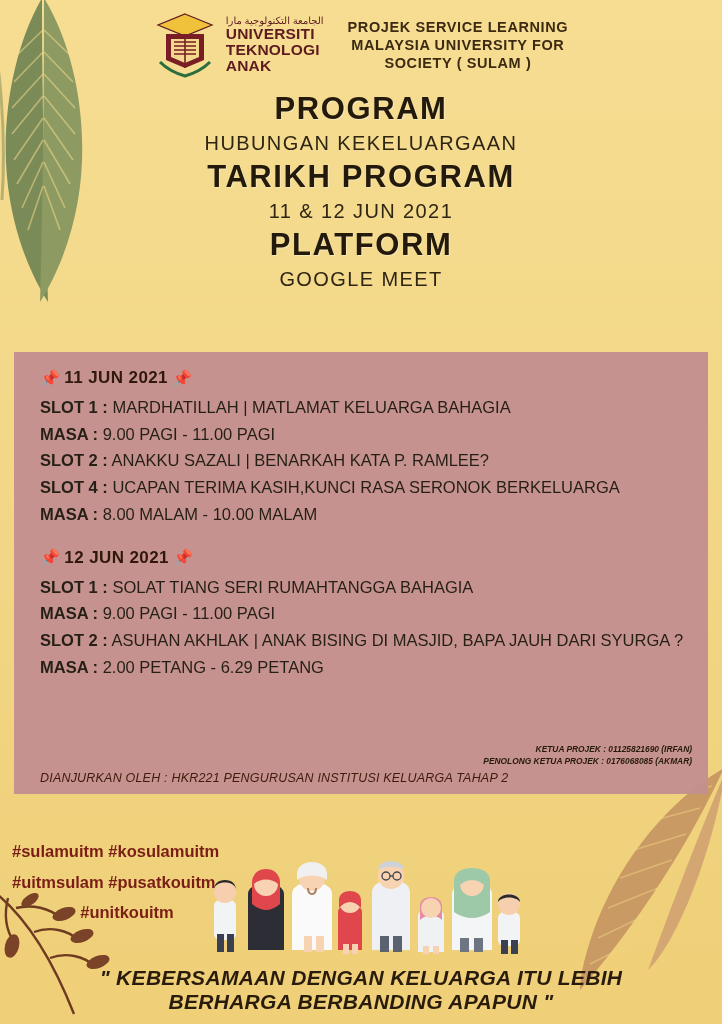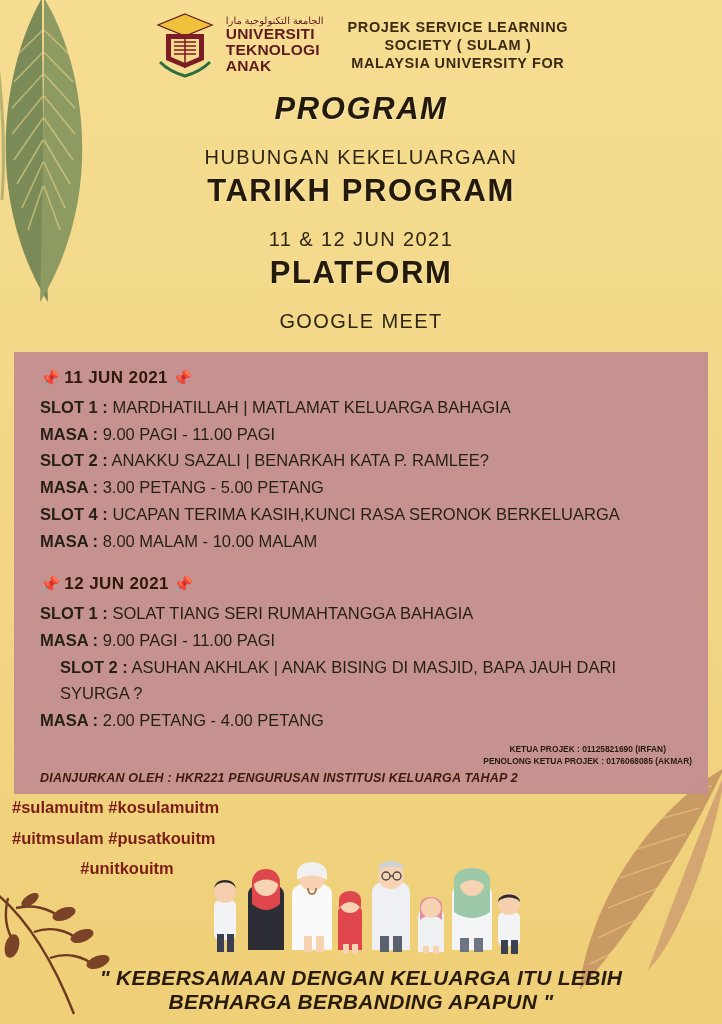--- a/index.html
+++ b/index.html
@@ -59,60 +59,60 @@
 
   .h-big {
     font-size: 31px; font-weight: bold; letter-spacing: 1.6px;
     color: #231a0c;
     text-shadow: 1px 1px 0 rgba(255,255,255,.35);
   }
   .h-sub {
     font-size: 20px; letter-spacing: 1.4px; color: #2f2513; font-weight: 500;
   }
   .mt8 { margin-top: 4px; }
-  .mt4 { margin-top: 19px; }
-  .mt14 { margin-top: 13px; font-style: italic; }
+  .mt4 { margin-top: 5px; }
+  .mt14 { margin-top: 13px; }
 
   
   .panel {
     position: absolute;
     left: 14px; top: 352px; width: 694px; height: 442px;
     background: #c49090;
     opacity: .97;
   }
   .panel-inner { padding: 16px 22px 8px 26px; }
   .day-head {
     display: flex; align-items: center; gap: 4px;
     font-size: 17px; font-weight: bold; color: #2a1206; letter-spacing: .4px;
     margin-bottom: 6px;
   }
   .pin { font-size: 16px; }
   .row {
     font-size: 16.5px; color: #1f1a12; line-height: 1.62;
     white-space: nowrap;
   }
   .row .k { font-weight: bold; }
-  .row.wrap { white-space: normal; margin-left: 20px; }
+  .row.wrap { white-space: normal; }
   .gap { height: 20px; }
   .indent { padding-left: 0px; }
 
   .organiser {
     position: absolute; left: 26px; bottom: 9px;
-    font-size: 12.5px; font-weight: bold; font-style: italic;
+    font-size: 12.5px; font-weight: normal; font-style: italic;
     color: #3a1608; letter-spacing: .2px;
   }
   .contacts {
     position: absolute; right: 16px; bottom: 26px;
-    text-align: center;
-    font-size: 8.4px; font-weight: bold; color: #201508; line-height: 1.5;
+    text-align: right;
+    font-size: 8.4px; font-weight: bold; color: #201508; line-height: 1.5; font-style: italic;
   }
 
   
   .hashtags {
-    position: absolute; left: 12px; top: 792px; width: 230px;
+    position: absolute; left: 12px; top: 836px; width: 230px;
     font-size: 16.5px; font-weight: bold; color: #7a1d17; line-height: 1.85;
   }
   .hashtags .c { text-align: center; }
 
   .family {
     position: absolute; left: 196px; top: 808px; width: 340px; height: 148px;
   }
 
   .quote {
     position: absolute; left: 0; right: 0; bottom: 10px;
@@ -196,22 +196,22 @@
         <path d="M6 50 C14 58 24 62 31 64 C38 62 48 58 56 50" stroke="#2a6e3f" stroke-width="3" fill="none"></path>
       </svg>
       <div class="uitm-text">
         <div class="uitm-arabic">الجامعة التكنولوجية مارا</div>
         <div class="uitm-name">UNIVERSITI</div>
         <div class="uitm-name">TEKNOLOGI</div>
         <div class="uitm-name">ANAK</div>
       </div>
       <div class="org-title">
         <div>PROJEK SERVICE LEARNING</div>
+        <div>MALAYSIA UNIVERSITY FOR</div>
         <div>SOCIETY ( SULAM )</div>
-        <div>MALAYSIA UNIVERSITY FOR</div>
       </div>
     </div>
 
     <div class="h-big mt14">PROGRAM</div>
     <div class="h-sub mt4">HUBUNGAN KEKELUARGAAN</div>
 
     <div class="h-big mt8">TARIKH PROGRAM</div>
     <div class="h-sub mt4">11 &amp; 12 JUN 2021</div>
 
     <div class="h-big mt8">PLATFORM</div>
@@ -233,24 +233,20 @@
       </div>
       <div class="row">
         <span class="k">MASA :</span>
         <span>9.00 PAGI - 11.00 PAGI</span>
       </div>
       <div class="row">
         <span class="k">SLOT 2 :</span>
         <span>ANAKKU SAZALI | BENARKAH KATA P. RAMLEE?</span>
       </div>
       <div class="row">
-        <span class="k">MASA :</span>
-        <span>3.00 PETANG - 5.00 PETANG</span>
-      </div>
-      <div class="row">
         <span class="k">SLOT 4 :</span>
         <span>UCAPAN TERIMA KASIH,KUNCI RASA SERONOK BERKELUARGA</span>
       </div>
       <div class="row">
         <span class="k">MASA :</span>
         <span>8.00 MALAM - 10.00 MALAM</span>
       </div>
 
       <div class="gap"></div>
 
@@ -267,21 +263,21 @@
       <div class="row">
         <span class="k">MASA :</span>
         <span>9.00 PAGI - 11.00 PAGI</span>
       </div>
       <div class="row wrap">
         <span class="k">SLOT 2 :</span>
         <span>ASUHAN AKHLAK | ANAK BISING DI MASJID,  BAPA JAUH DARI SYURGA ?</span>
       </div>
       <div class="row indent">
         <span class="k">MASA :</span>
-        <span>2.00 PETANG - 4.00 PETANG</span>
+        <span>2.00 PETANG - 6.29 PETANG</span>
       </div>
     </div>
 
     <div class="organiser">DIANJURKAN OLEH : HKR221 PENGURUSAN INSTITUSI KELUARGA TAHAP 2</div>
 
     <div class="contacts">
       <div>KETUA PROJEK : 01125821690 (IRFAN)</div>
       <div>PENOLONG KETUA PROJEK : 0176068085 (AKMAR)</div>
     </div>
   </div>

